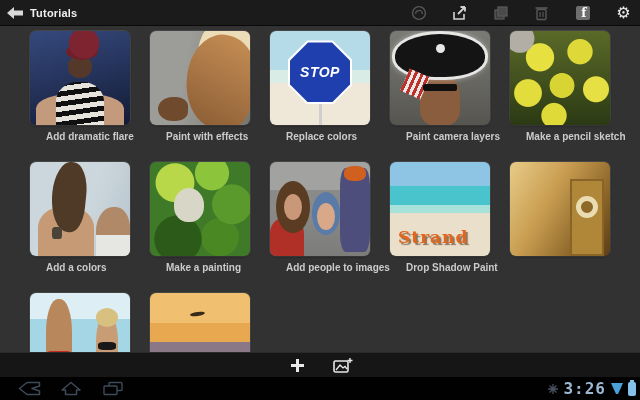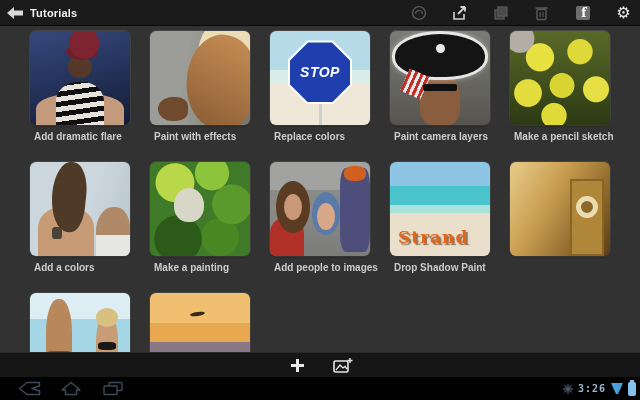--- a/index.html
+++ b/index.html
@@ -18,21 +18,21 @@
     font-family:"DejaVu Serif",serif;font-weight:bold;font-size:12px;line-height:15px;
     text-align:right;padding-right:3px;}
   .gear-glyph{color:#e9e9e9;font-size:16px;font-family:"DejaVu Sans",sans-serif;line-height:1;}
 
   
   .grid{position:absolute;left:30px;top:31px;display:grid;
     grid-template-columns:repeat(5,100px);column-gap:20px;grid-auto-rows:131px;z-index:1;}
   .cell{width:100px;cursor:pointer;}
   .thumb{position:relative;width:100px;height:94px;border-radius:6px;overflow:hidden;
     box-shadow:0 0 0 1px rgba(255,255,255,.10),0 1px 2px rgba(0,0,0,.5);}
-  .label{margin:6px 0 0 4px;font-size:10px;font-weight:bold;color:#cbcbcb;white-space:nowrap;}
+  .label{margin:6px 0 0 16px;font-size:10px;font-weight:bold;color:#cbcbcb;white-space:nowrap;}
   .thumb span{position:absolute;display:block;}
 
   
   .t1{background:
     radial-gradient(circle at 54% 13%, #7e2430 0 15%, rgba(0,0,0,0) 16%),
     radial-gradient(ellipse 26% 14% at 52% 22%, #6d2029 0 60%, rgba(0,0,0,0) 62%),
     radial-gradient(ellipse 20% 20% at 50% 38%, #54382a 0 60%, rgba(0,0,0,0) 62%),
     linear-gradient(165deg,#35497c 0%,#26355e 45%,#131c36 100%);}
   .t1 .skin{bottom:0;left:6%;width:88%;height:34%;background:#c49a7c;border-radius:48% 48% 0 0;}
   .t1 .stripes{bottom:0;left:26%;width:48%;height:46%;border-radius:45% 45% 0 0;
@@ -134,21 +134,21 @@
   
   .toolbar{position:absolute;left:0;top:352px;width:640px;height:25px;background:#161616;
     border-top:1px solid #2a2a2a;display:flex;align-items:center;justify-content:center;gap:26px;z-index:20;}
   .tb-ic{width:20px;height:20px;display:flex;align-items:center;justify-content:center;cursor:pointer;}
 
   
   .sysbar{position:absolute;left:0;top:377px;width:640px;height:23px;background:#010101;z-index:30;
     display:flex;align-items:center;}
   .nav-ic{width:42px;height:23px;display:flex;align-items:center;justify-content:center;cursor:pointer;}
   .status{position:absolute;right:4px;top:0;height:23px;display:flex;align-items:center;gap:5px;cursor:pointer;}
-  .clock{color:#9cb8d4;font-size:10px;font-weight:bold;letter-spacing:1px;
+  .clock{color:#9cb8d4;font-size:16px;font-weight:bold;letter-spacing:1px;
     font-family:"DejaVu Sans Mono","Liberation Mono",monospace;}
   .wifi{width:12px;height:11px;background:#4aa0d8;clip-path:polygon(0 0,100% 0,78% 55%,58% 100%,42% 100%,22% 55%);}
   .batt{width:8px;height:14px;background:#85c0ea;border-radius:2px;position:relative;}
   .batt::before{content:"";position:absolute;top:-2px;left:2px;width:4px;height:2px;background:#85c0ea;}
 </style>
 </head>
 <body>
 
 <div class="screen">
 

